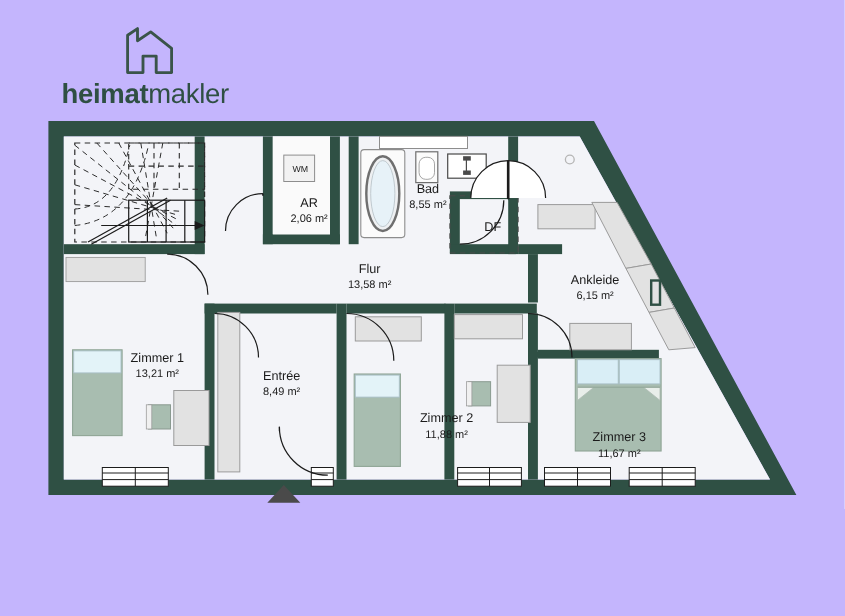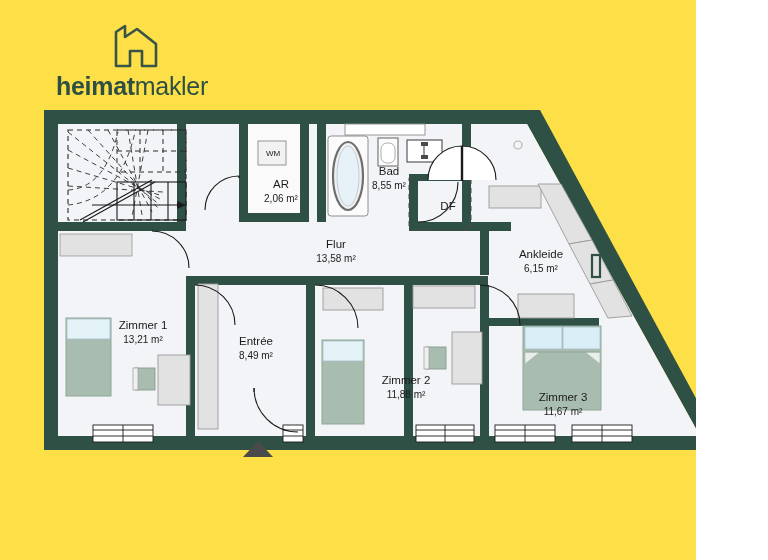--- a/index.html
+++ b/index.html
@@ -3,23 +3,23 @@
 <meta charset="utf-8">
 <style>
   * { box-sizing: border-box; }
   html, body {
     margin: 0; padding: 0;
     background: #ffffff;
     font-family: "Liberation Sans", sans-serif;
   }
   #app {
     position: relative;
-    width: 696px;
+    width: 768px;
     height: 560px;
-    background: #fde047;
+    background: #c4b5fd;
     overflow: hidden;
   }
   
   #brand {
     position: absolute;
     left: 56px;
     top: 22px;
     width: 260px;
     height: 80px;
   }

